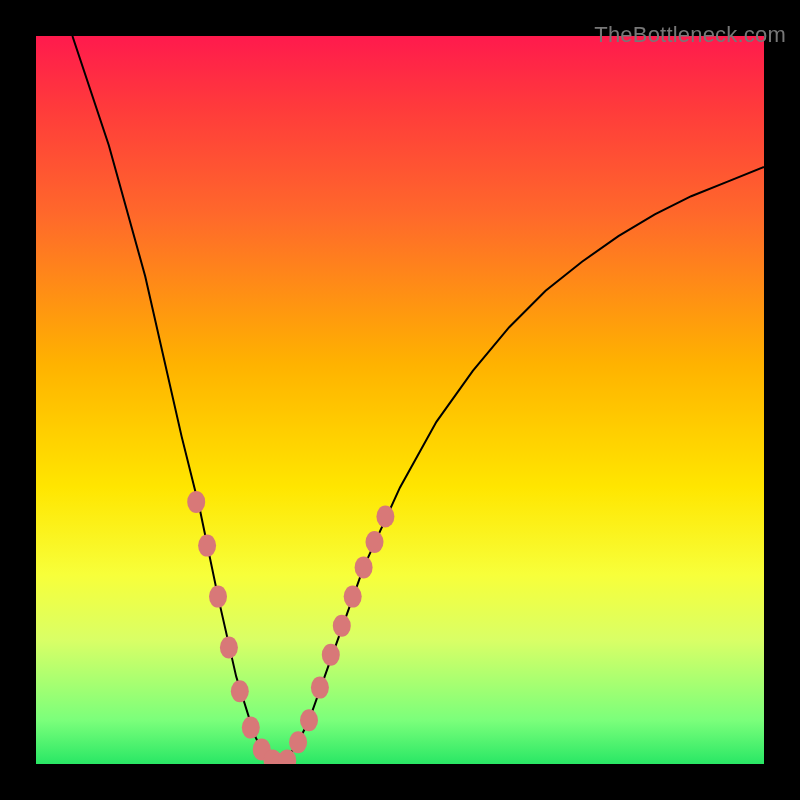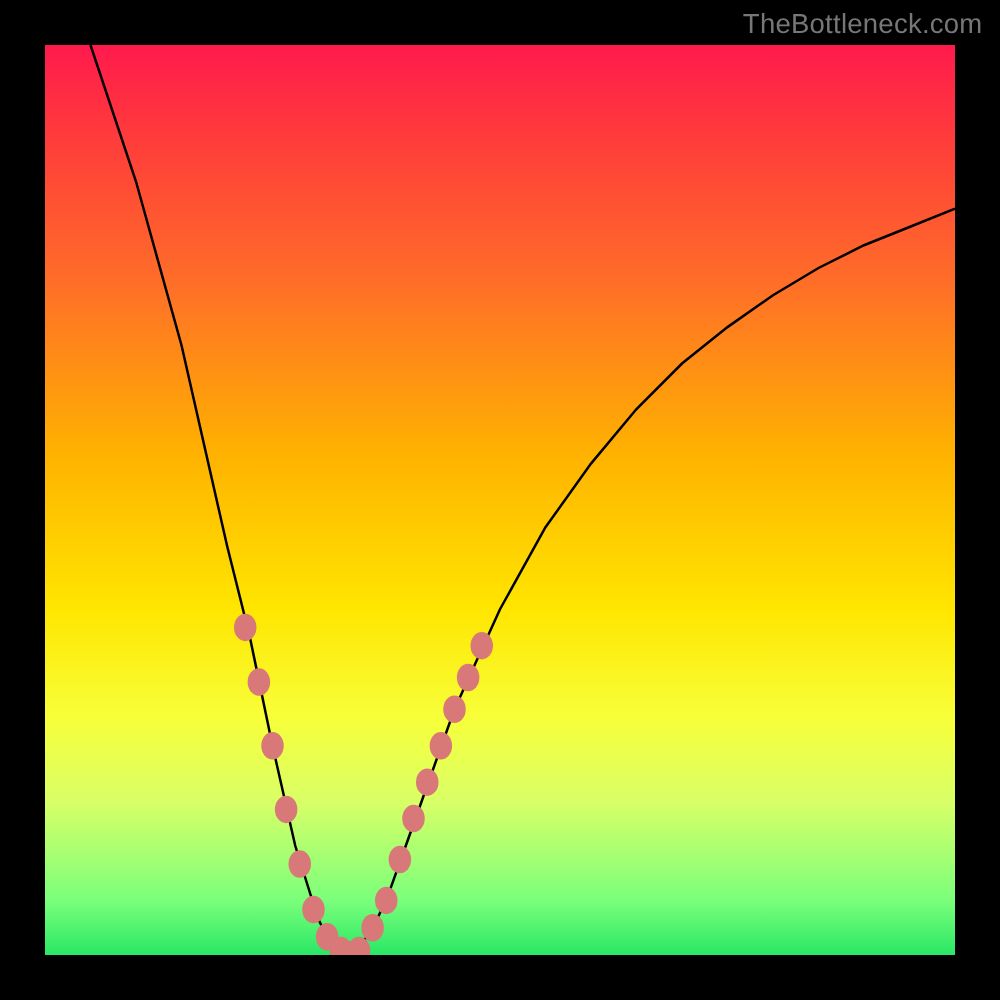--- a/index.html
+++ b/index.html
@@ -6,21 +6,21 @@
     margin: 0;
     padding: 0;
     width: 800px;
     height: 800px;
     background: #000;
     position: relative;
     font-family: Arial, sans-serif;
   }
   .watermark {
     position: absolute;
-    top: 6px;
+    top: 22px;
     right: 14px;
     color: #777;
     font-size: 22px;
     z-index: 10;
     letter-spacing: 0.2px;
   }
   .plot-area {
     position: absolute;
     left: 36px;
     top: 36px;

